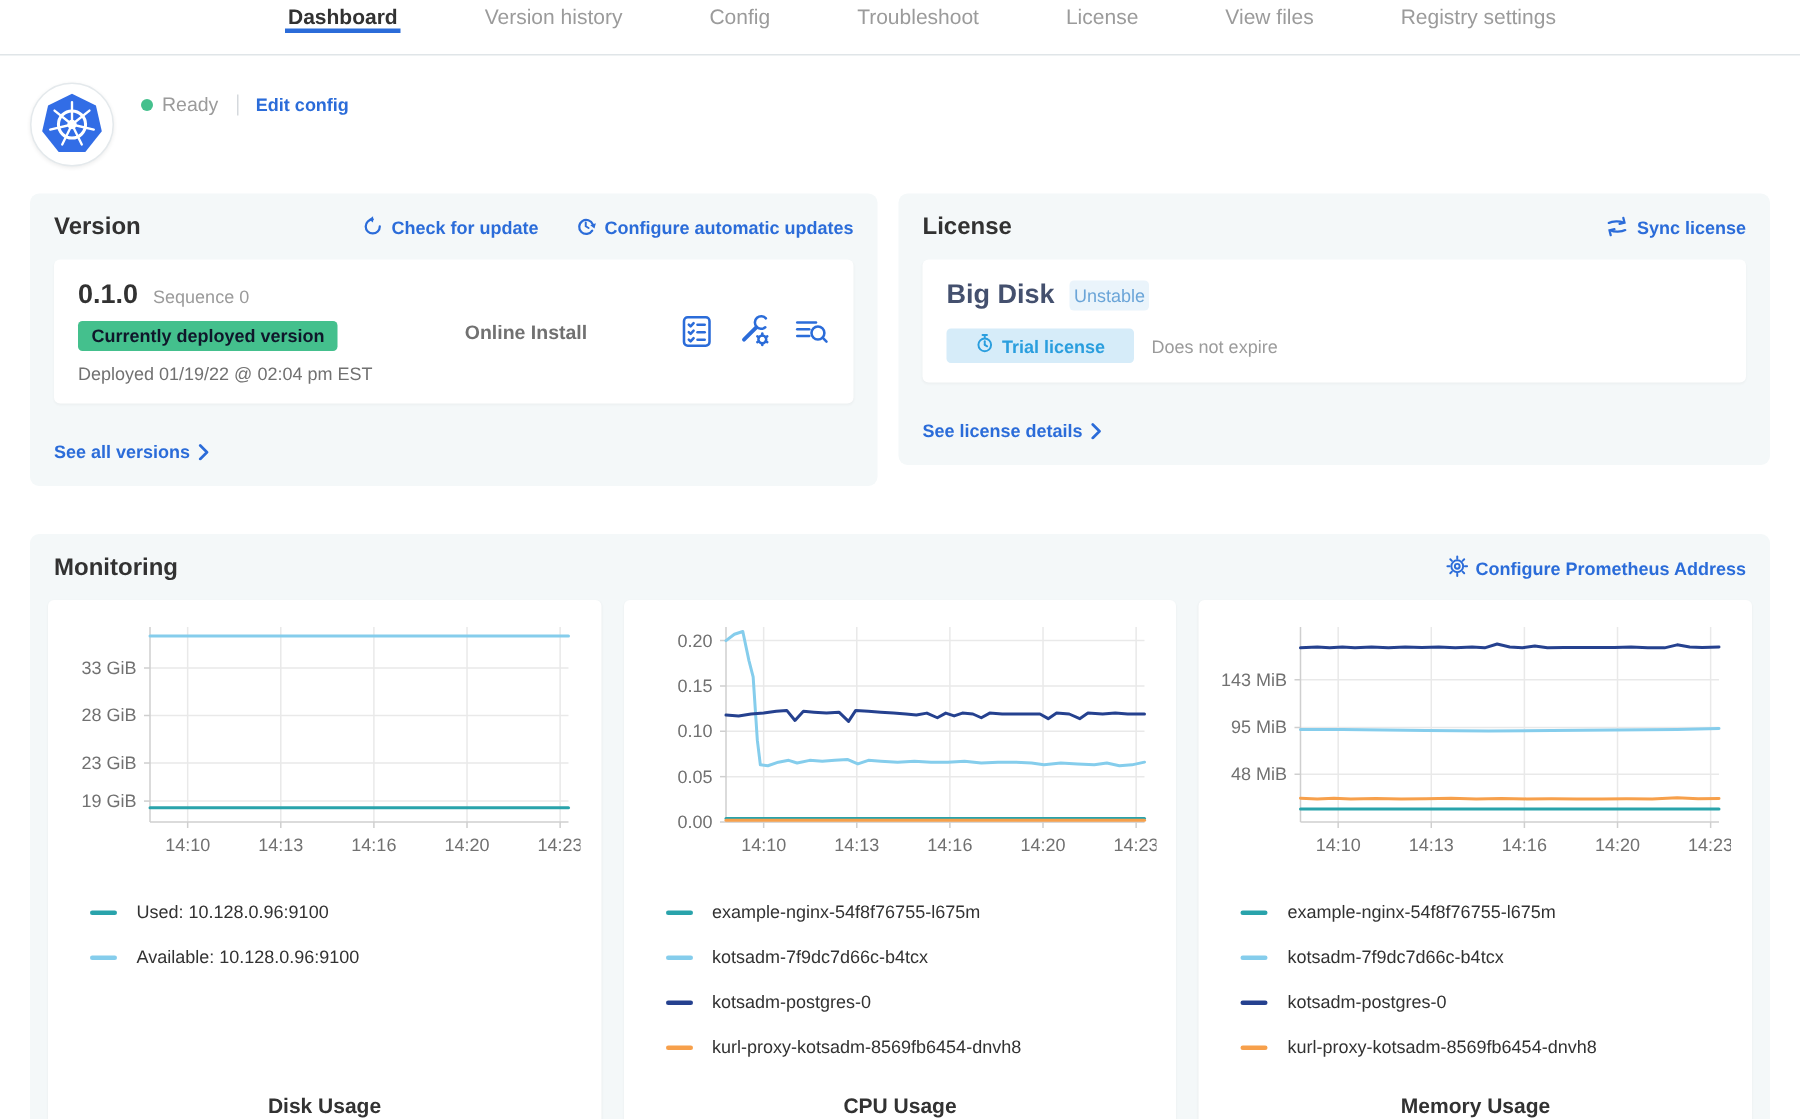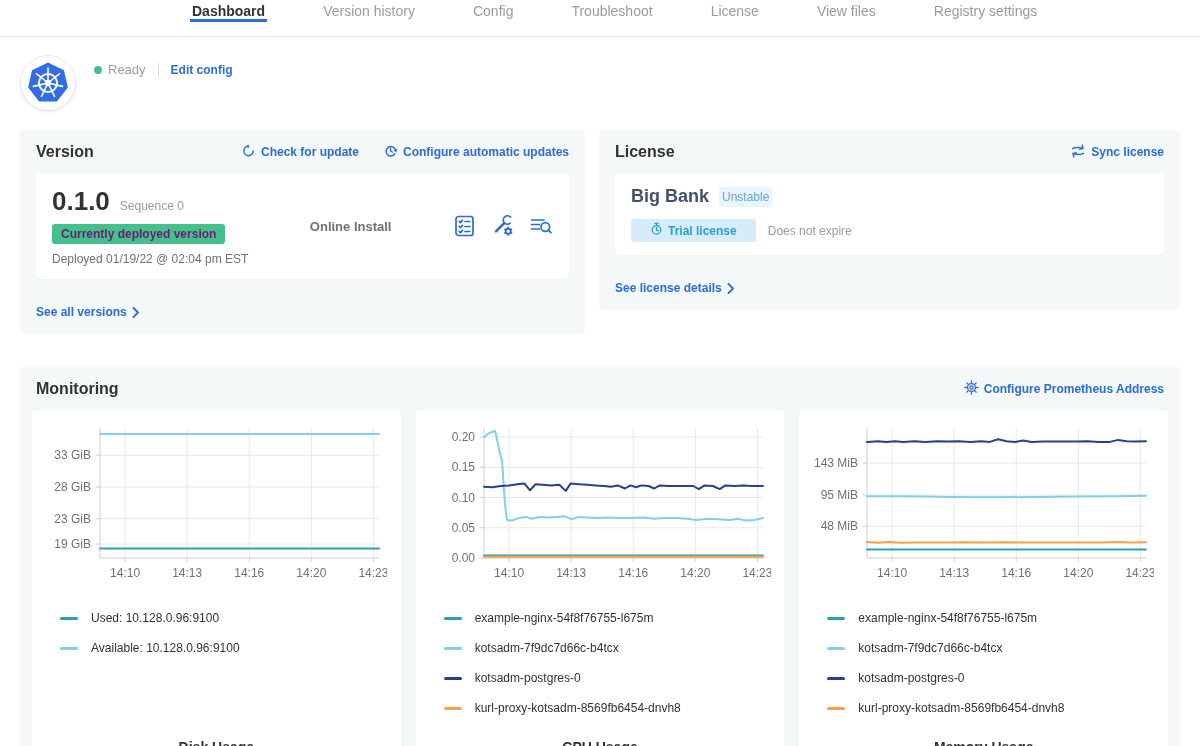--- a/index.html
+++ b/index.html
@@ -33,23 +33,23 @@
   .panel-license { flex: 1; }
   .panel-head { display: flex; align-items: center; margin-bottom: 12px; }
   .panel-title { font-size: 16px; font-weight: bold; }
   .panel-head .spacer { flex: 1; }
   .panel-head .link-sm { margin-left: 24px; }
   .inner-card { background: #fff; border-radius: 4px; box-shadow: 0 1px 2px rgba(0,0,0,.04); padding: 13px 16px; }
   
   .version-inner { display: flex; align-items: center; }
   .ver-left { flex: 0 0 auto; }
   .ver-line1 { display: flex; align-items: baseline; gap: 10px; }
-  .ver-number { font-size: 26px; font-weight: bold; }
+  .ver-number { font-size: 18px; font-weight: bold; }
   .ver-seq { font-size: 12px; color: var(--muted, #9b9b9b); }
-  .ver-badge { display: inline-block; margin-top: 7px; background: var(--success, #44c08d); color: #701a75;
+  .ver-badge { display: inline-block; margin-top: 7px; background: var(--success, #44c08d); color: #0f172a;
                font-size: 12px; font-weight: bold; padding: 3px 9px; border-radius: 3px; }
   .ver-deployed { margin-top: 8px; font-size: 12px; color: var(--subtle, #717171); }
   .ver-mid { flex: 1; text-align: center; font-size: 13px; font-weight: bold; color: var(--subtle, #717171); }
   .ver-icons { display: flex; align-items: center; gap: 14px; color: var(--accent, #2b6cd9); }
   .ver-icons .icon-btn { cursor: pointer; display: flex; }
   .panel-footer { margin-top: 23px; }
   
   .lic-line1 { display: flex; align-items: center; gap: 10px; }
   .lic-name { font-size: 18px; font-weight: bold; color: #44506e; }
   .badge-channel { background: var(--channel-bg, #eaf4fb); color: var(--channel-text, #6ba5d8);
@@ -217,21 +217,21 @@
           <path d="M12.2 1.2 L13 4.5 L9.7 5.2"></path>
           <path d="M13.5 9.4 C11 10.8 6 10.8 3.8 9.7"></path>
           <path d="M3.8 12.8 L3 9.5 L6.3 8.8"></path>
         </svg></span>
         <span>Sync license</span>
       </a>
     </div>
 
     <div class="inner-card">
       <div class="lic-line1">
-        <span class="lic-name">Big Bank</span>
+        <span class="lic-name">Big Disk</span>
         <span class="badge-channel">Unstable</span>
       </div>
       <div class="lic-line2">
         <span class="badge-trial">
           <span><svg width="13" height="14" viewBox="0 0 16 17" fill="none" stroke="currentColor" stroke-width="1.6" stroke-linecap="round">
             <circle cx="8" cy="9.6" r="5.2"></circle>
             <line x1="6.2" y1="1.6" x2="9.8" y2="1.6"></line>
             <line x1="8" y1="1.8" x2="8" y2="3.6"></line>
             <line x1="8" y1="9.6" x2="8" y2="6.6"></line>
             <line x1="8" y1="9.6" x2="10" y2="10.8"></line>

